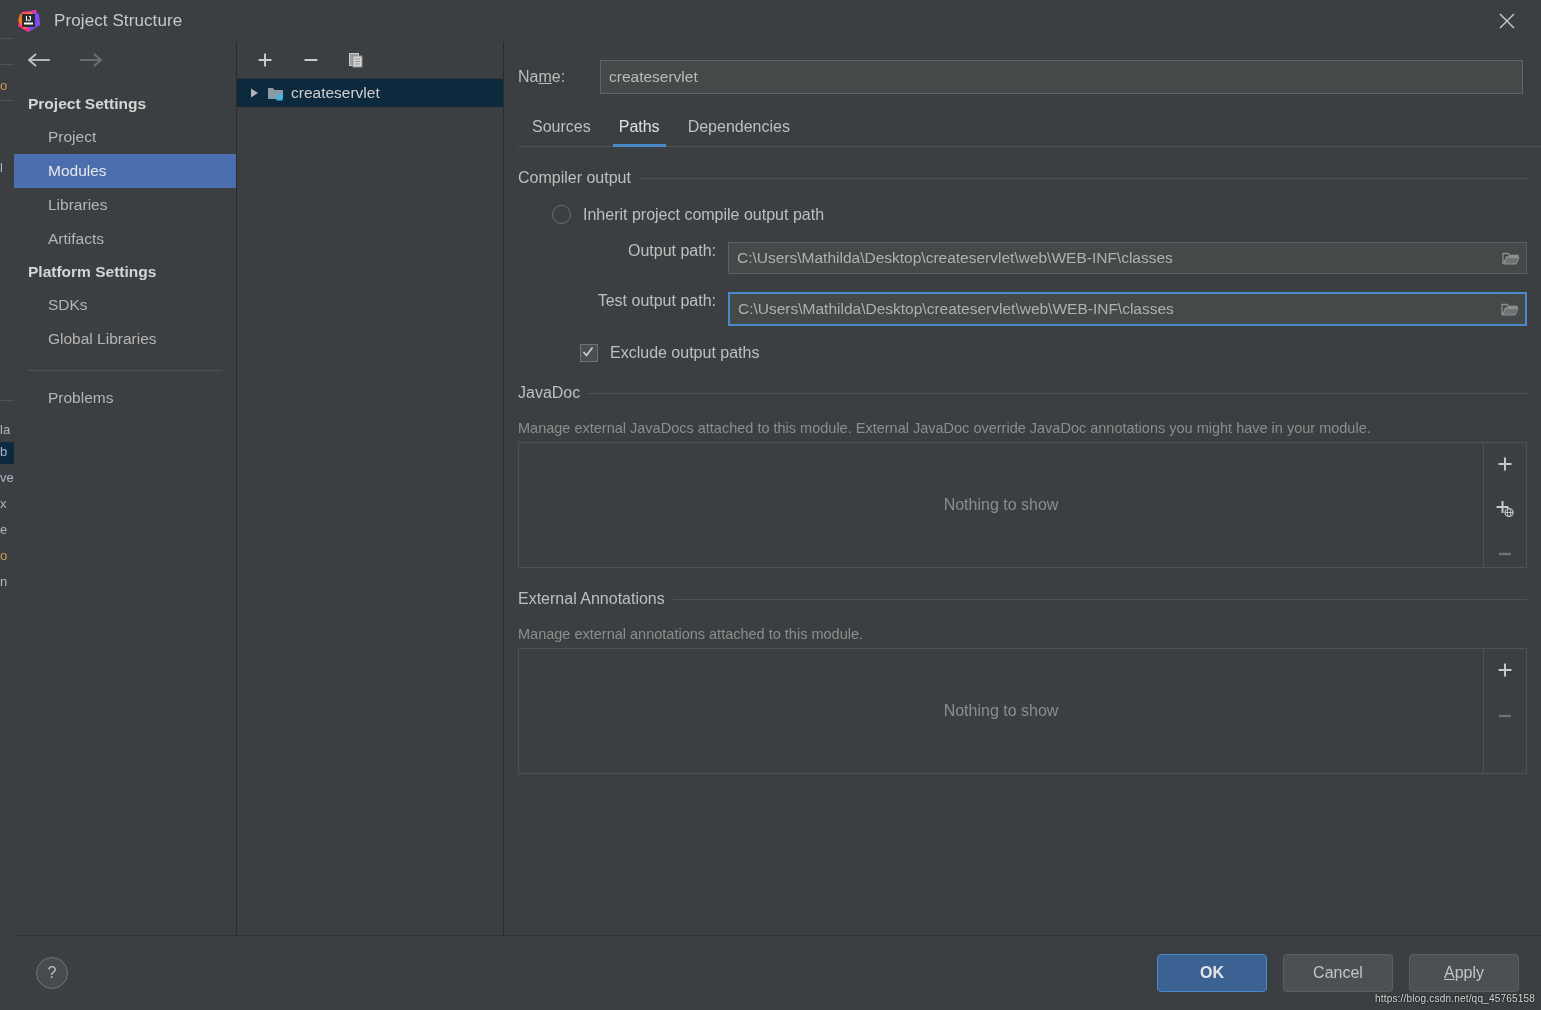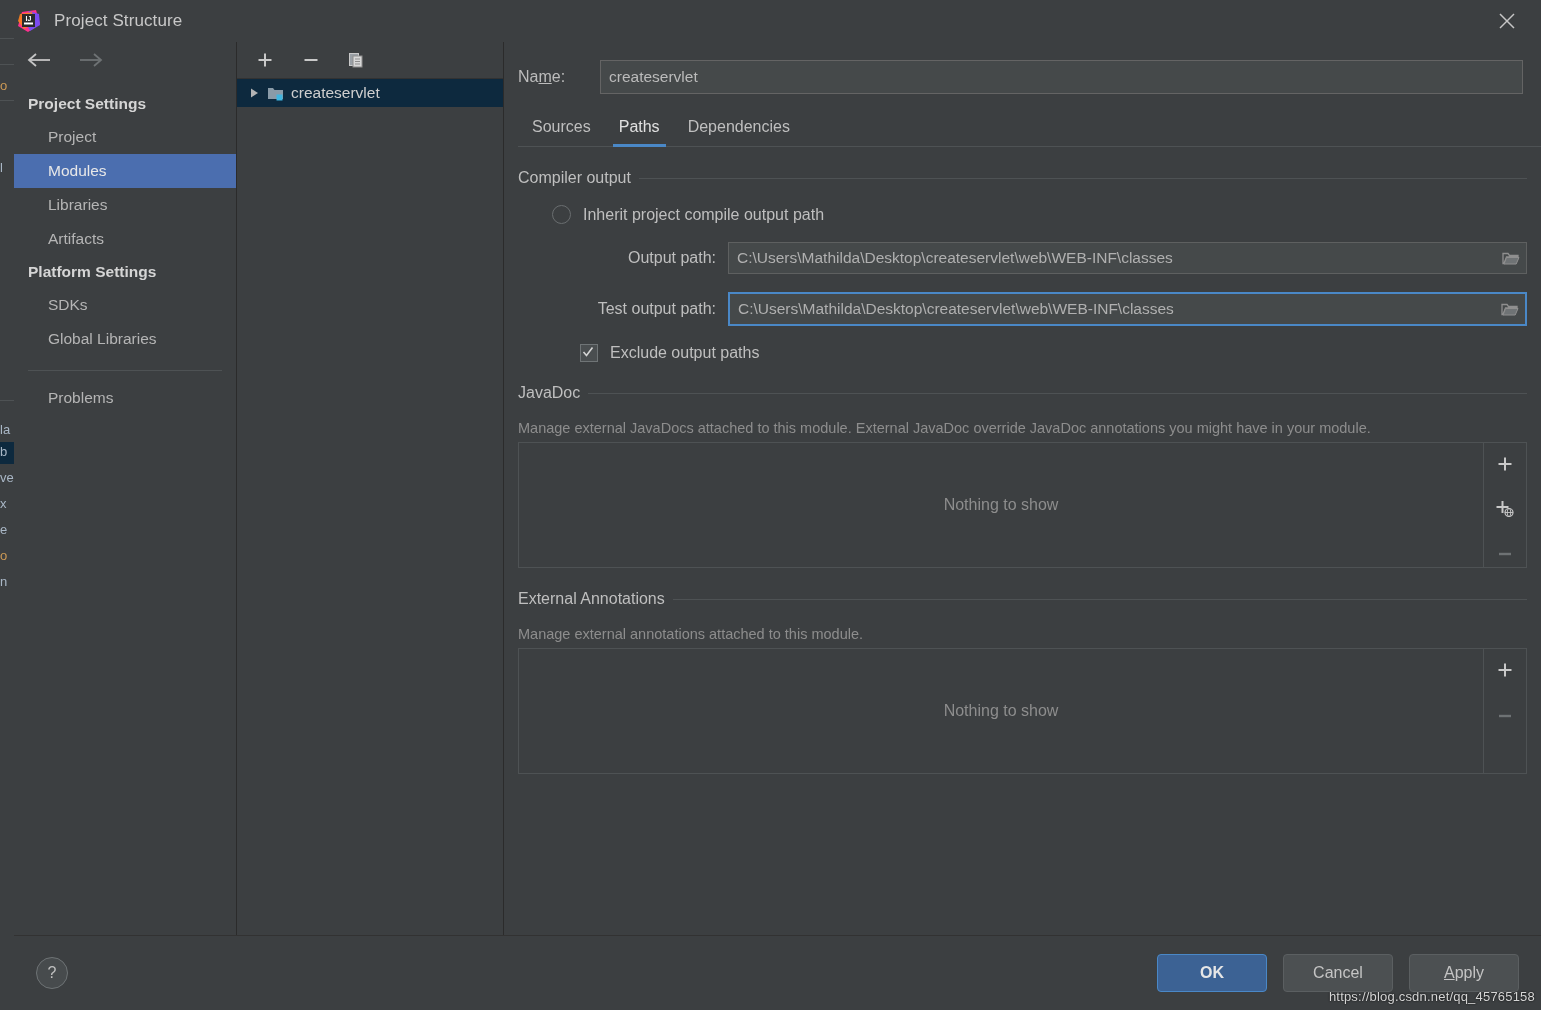--- a/index.html
+++ b/index.html
@@ -272,21 +272,21 @@
     position: absolute;
     left: 4px; top: 4px;
     width: 7px; height: 7px;
     border-radius: 50%;
     background: #bcbcbc;
   }
   .radio-label { font-size: 16px; color: #bfbfbf; }
 
   .path-row {
     display: flex;
-    align-items: center;
+    align-items: flex-start;
     margin-top: 18px;
     padding-left: 34px;
   }
   .path-label {
     font-size: 16px;
     color: #bfbfbf;
     width: 176px;
     flex: 0 0 176px;
     text-align: right;
     padding-right: 12px;
@@ -422,21 +422,21 @@
     border: 1px solid #4a88c7;
     color: #e6e6e6;
     font-weight: bold;
   }
   .btn u { text-decoration: underline; }
 
   .watermark {
     position: absolute;
     right: 6px;
     bottom: 6px;
-    font-size: 13px;
+    font-size: 10px;
     color: #d6d6d6;
     letter-spacing: 0.2px;
     z-index: 50;
     font-family: "Liberation Sans", sans-serif;
     text-shadow: 0 0 2px #000;
   }
 </style>
 </head>
 <body>
 

